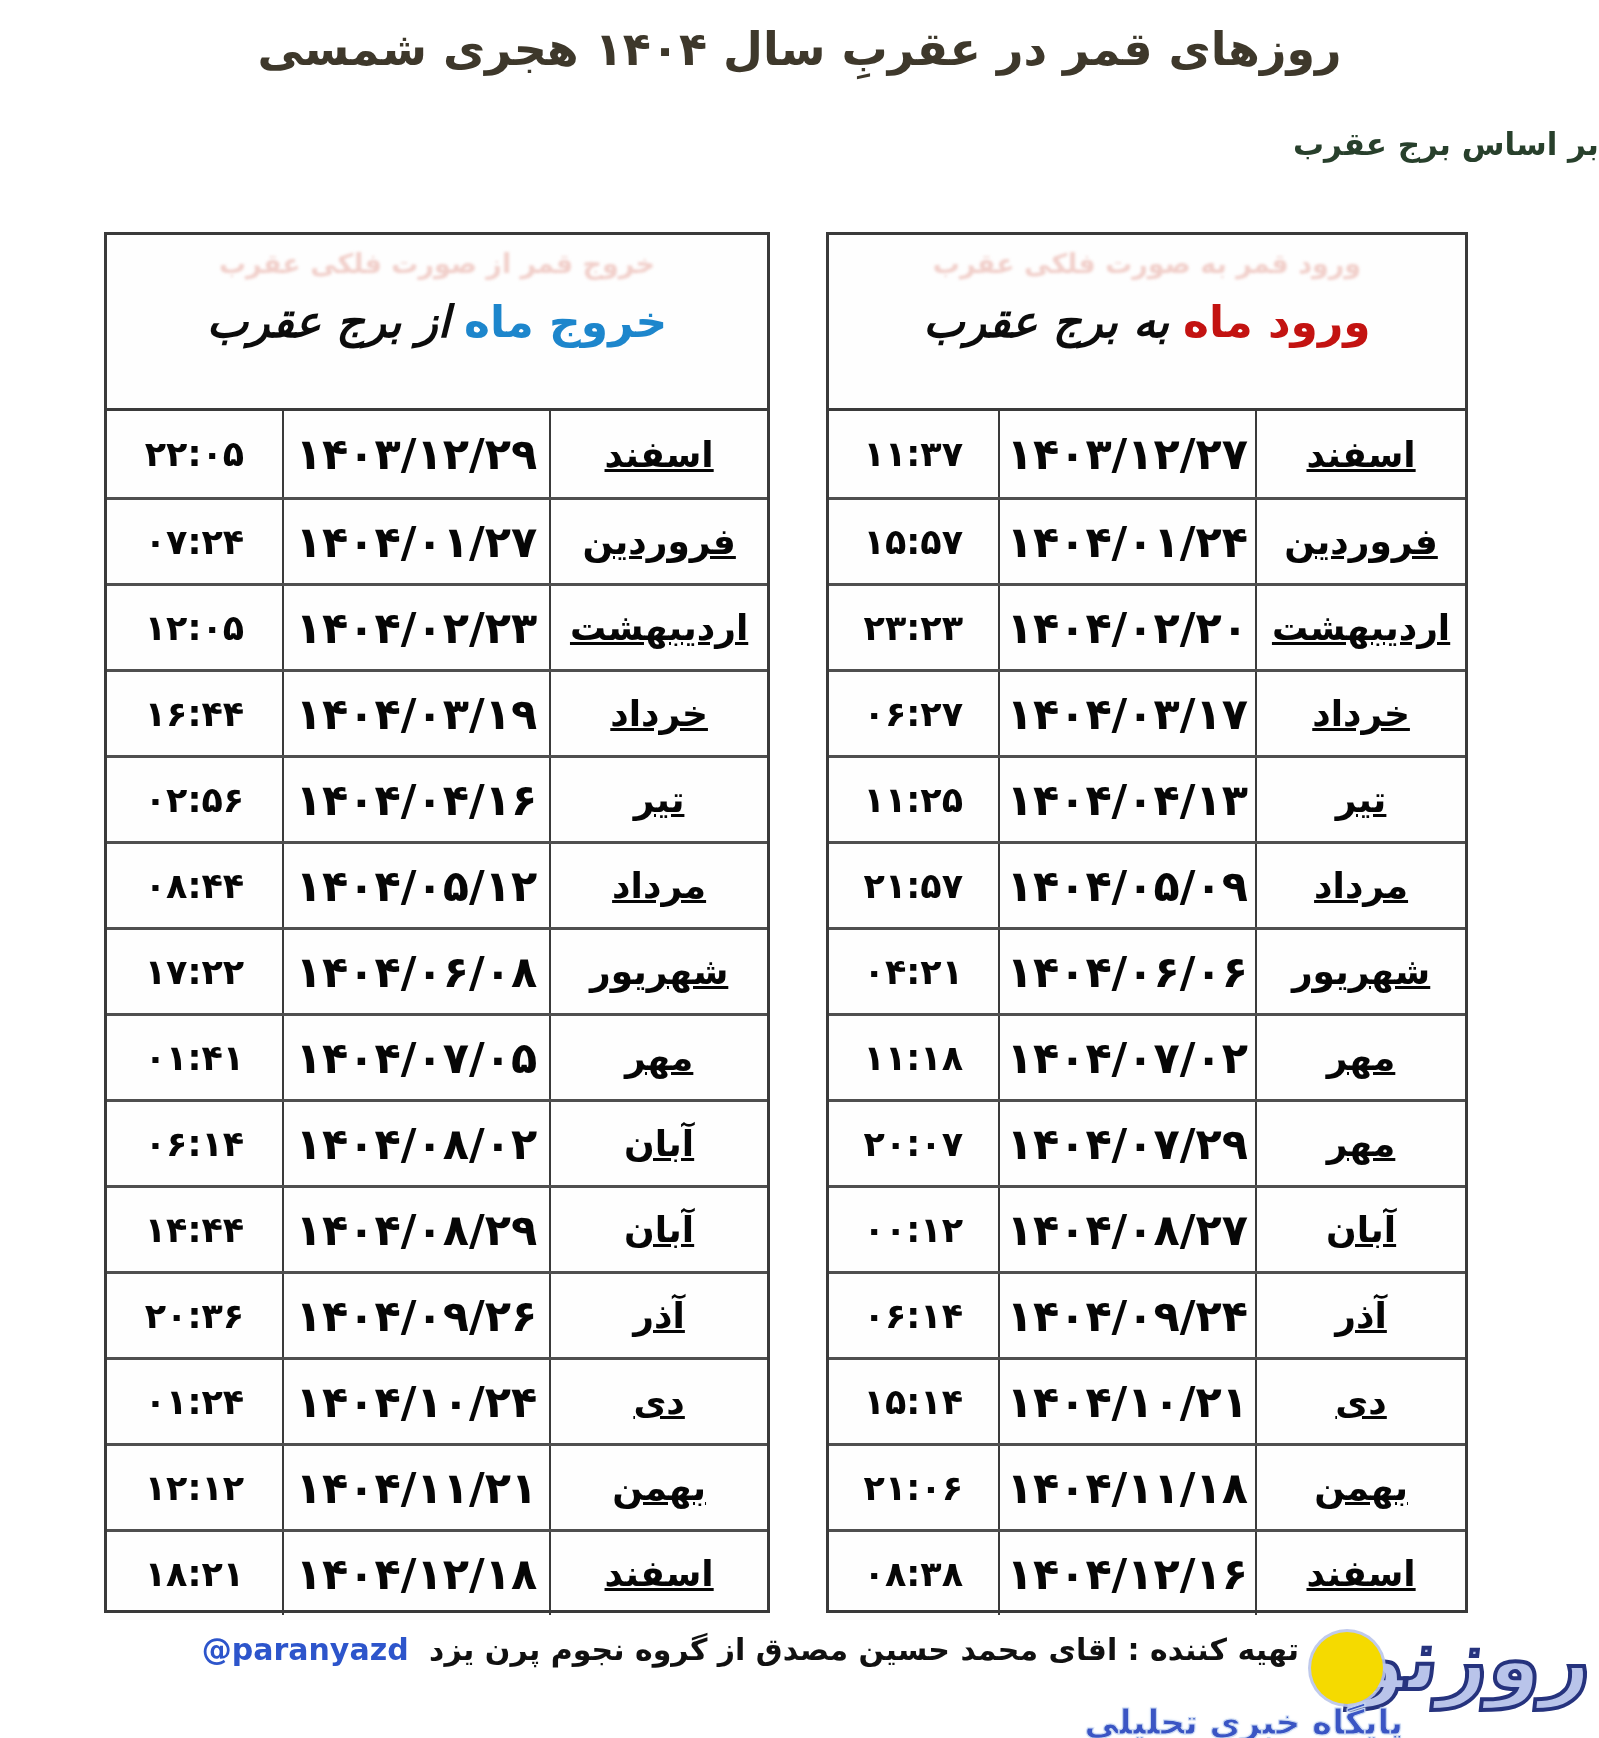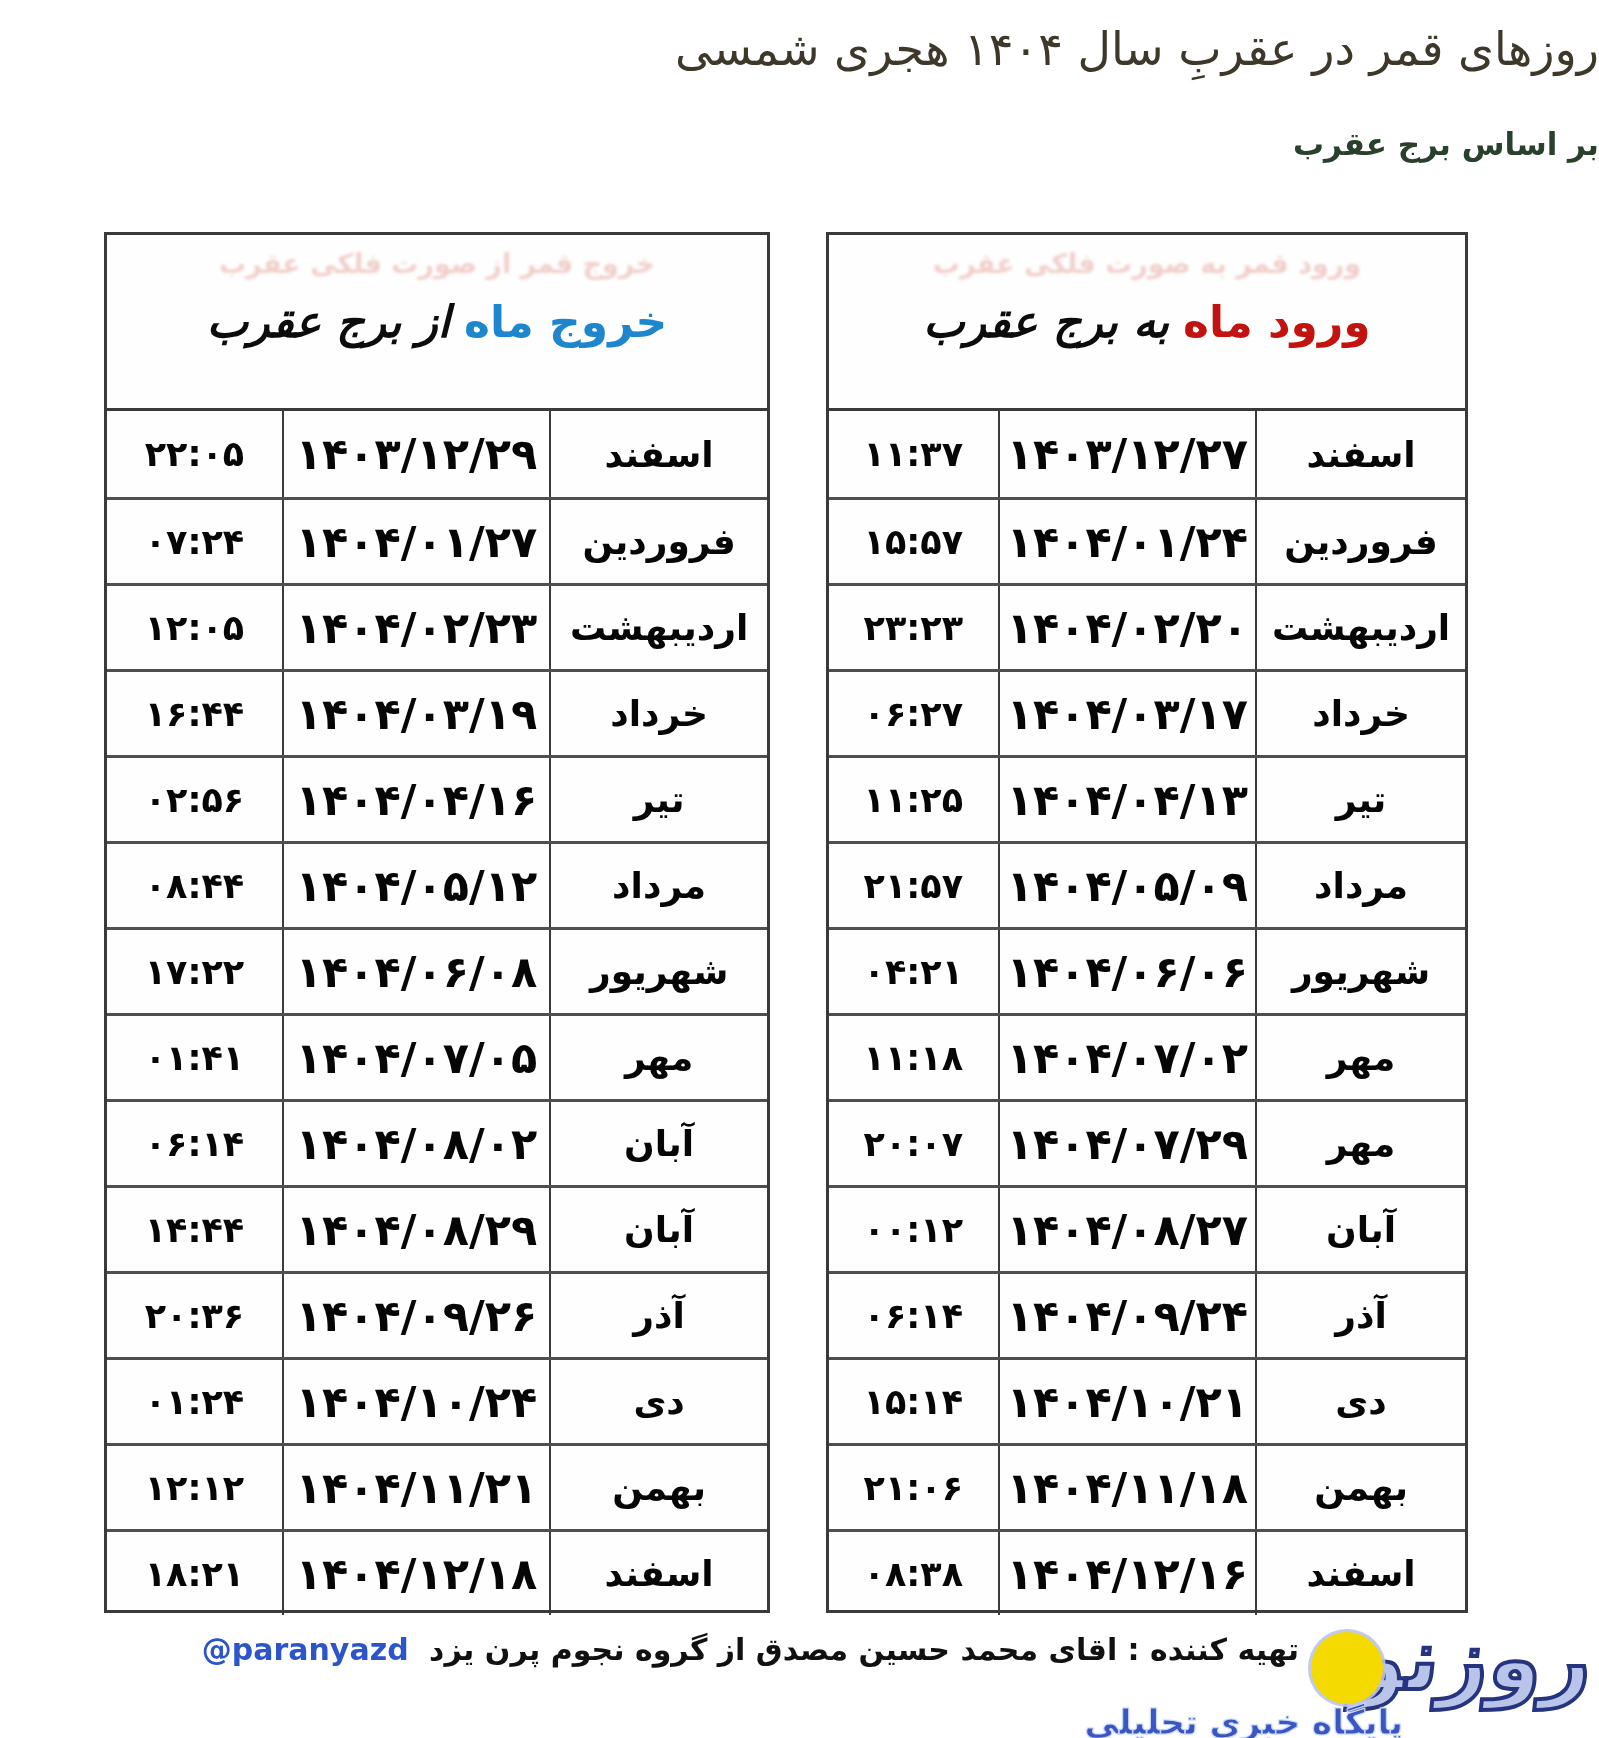--- a/index.html
+++ b/index.html
@@ -7,21 +7,22 @@
     position:relative;
     width:1599px;height:1738px;
     background:#ffffff;
     font-family:"DejaVu Sans",sans-serif;
     overflow:hidden;
     direction:rtl;
   }
   
   .main-title{
     position:absolute;top:22px;left:0;width:100%;
-    font-size:46px;font-weight:normal;
+    text-align:center;
+    font-size:46px;font-weight:bold;
     color:var(--title-color,#3e382b);
     letter-spacing:0;
   }
   .sub-title{
     position:absolute;top:126px;left:0;width:100%;
     font-size:31px;font-weight:bold;
     color:var(--subtitle-color,#28402c);
   }
   
   .ztable{
@@ -60,21 +61,21 @@
     height:86px;box-sizing:border-box;
   }
   .trow + .trow{border-top:3px solid #4f4f4f;}
   .cell{
     display:flex;align-items:center;justify-content:center;
     box-sizing:border-box;
     font-weight:bold;color:#060606;
     overflow:hidden;white-space:nowrap;
   }
   .cell:not(:last-child){border-left:2px solid #3a3a3a;}
-  .cell.month{width:33%;font-size:36px;}
+  .cell.month{width:33%;font-size:36px;text-decoration:underline;}
   .cell.date {width:40.5%;font-size:43px;direction:ltr;}
   .cell.time {width:26.5%;font-size:35px;direction:ltr;}
   
   .credit{
     position:absolute;top:1632px;right:300px;
     font-size:30px;font-weight:bold;color:#111;
     z-index:1;white-space:nowrap;
   }
   .credit .handle{
     color:var(--handle-blue,#2d55cb);

